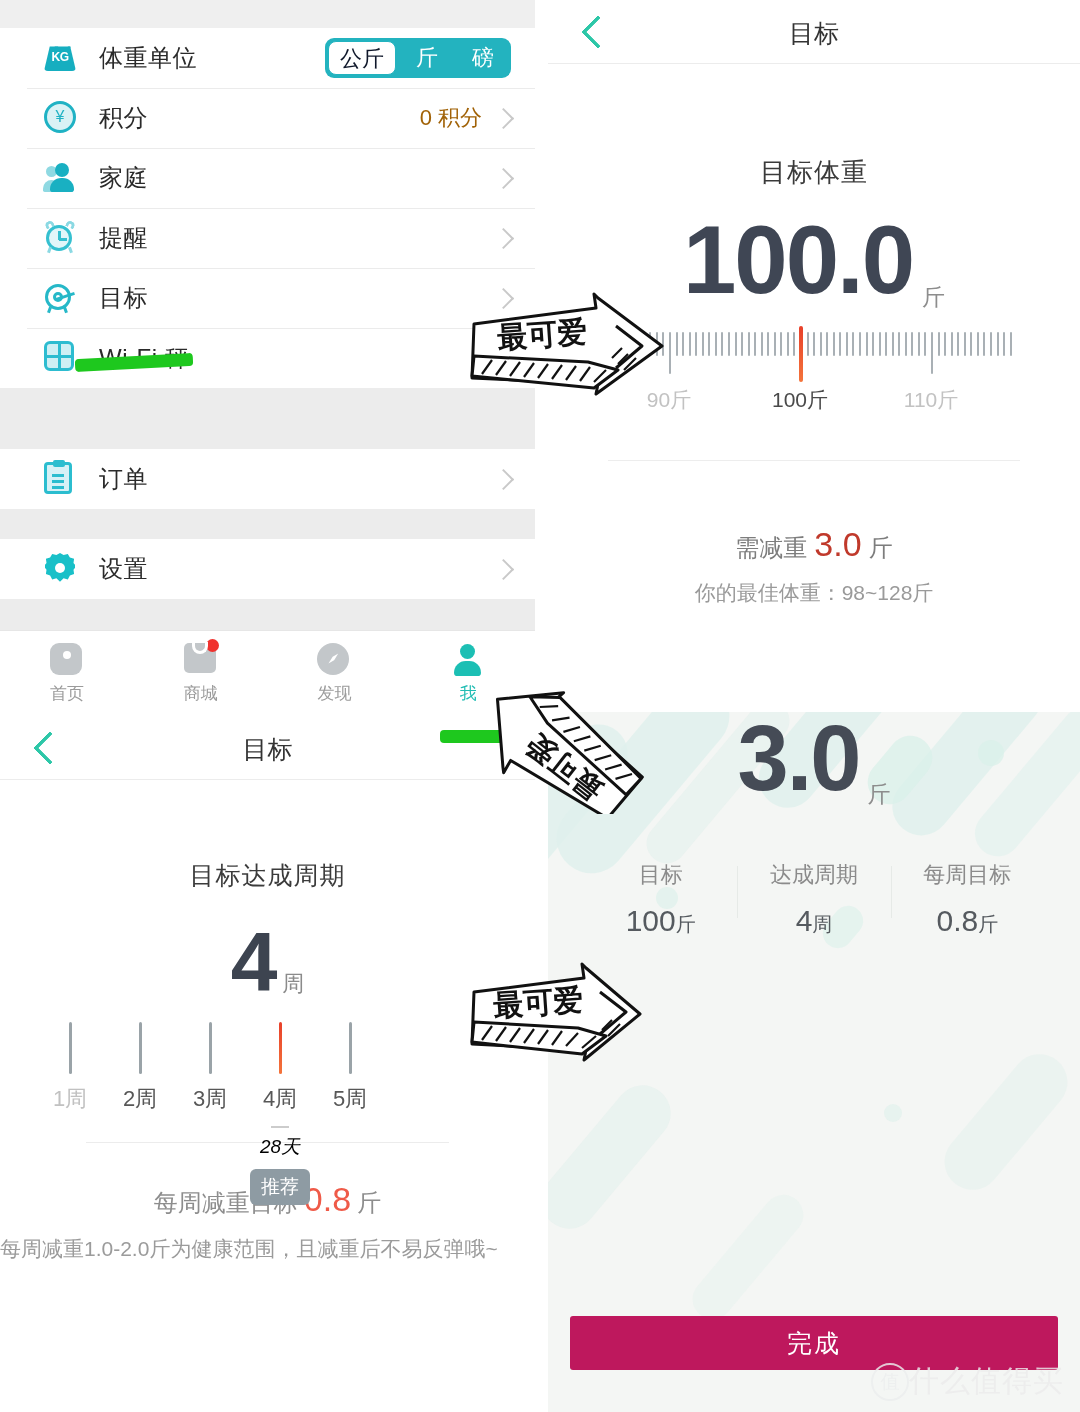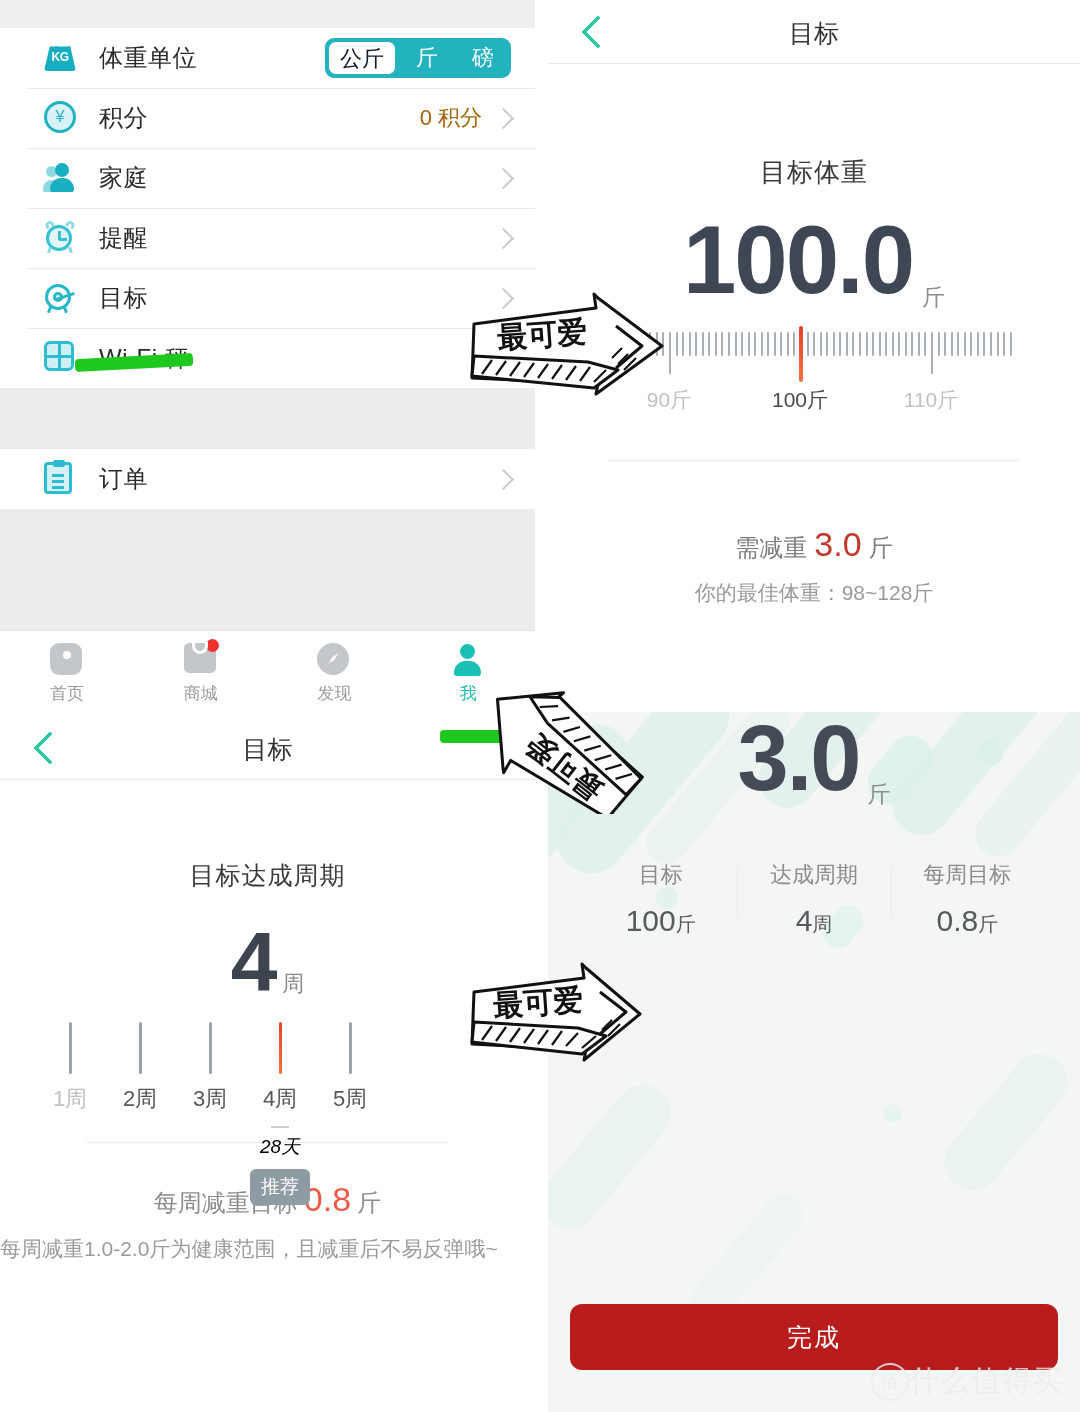--- a/index.html
+++ b/index.html
@@ -140,22 +140,22 @@
   .rb-title{text-align:center;padding-top:120px;font-size:26px;color:#4b4b4b;letter-spacing:1px;}
   .rb-num{text-align:center;}
   .rb-num .n{font-size:92px;font-weight:bold;color:#454b56;letter-spacing:-2px;line-height:92px;}
   .rb-num .u{font-size:23px;color:#8d8d8d;margin-left:8px;position:relative;top:12px;}
   .stats{display:flex;margin-top:56px;padding:0 36px;}
   .stat{flex:1;text-align:center;position:relative;}
   .stat+.stat:before{content:"";position:absolute;left:0;top:6px;width:1px;height:52px;background:#e6eae7;}
   .stat .k{font-size:22px;color:#8b8b8b;}
   .stat .v{font-size:30px;color:#555a5f;margin-top:14px;}
   .stat .v small{font-size:20px;}
-  .donebtn{position:absolute;left:22px;right:22px;bottom:42px;height:66px;background:#b91c1c;color:#fff;
-           border-radius:12px;display:flex;align-items:center;justify-content:center;font-size:25px;letter-spacing:2px;}
+  .donebtn{position:absolute;left:22px;right:22px;bottom:42px;height:54px;background:#be185d;color:#fff;
+           border-radius:3px;display:flex;align-items:center;justify-content:center;font-size:25px;letter-spacing:2px;}
 
   
   .wmark{position:absolute;right:16px;bottom:10px;display:flex;align-items:center;z-index:5;opacity:.82;}
   .wmark .lg{width:34px;height:34px;border-radius:50%;border:2.5px solid #eceeee;color:#eceeee;font-size:19px;
              display:flex;align-items:center;justify-content:center;}
   .wmark .tx{font-size:30px;color:#ececec;letter-spacing:1px;}
 
   
   .marker{position:absolute;background:#1ec81e;border-radius:4px;z-index:6;}
 
@@ -268,20 +268,34 @@
               <i style="top:21px"></i>
             </div>
         </div>
         <div class="lbl">订单</div>
         <div class="right">
             <span class="chev"></span>
           </div>
       </div>
     </div>
 
+    <div class="listblock" style="top:539px;">
+      <div class="row">
+        <div class="ic">
+          <div class="ico-gear">
+              <div class="g"></div>
+              <div class="h"></div>
+            </div>
+        </div>
+        <div class="lbl">设置</div>
+        <div class="right">
+            <span class="chev"></span>
+          </div>
+      </div>
+    </div>
 
     <div id="tabbar">
       <div class="tab">
         <div class="ti">
             <div class="ti-home"></div>
           </div>
         <div class="tl">首页</div>
       </div>
       <div class="tab">
         <div class="ti">

